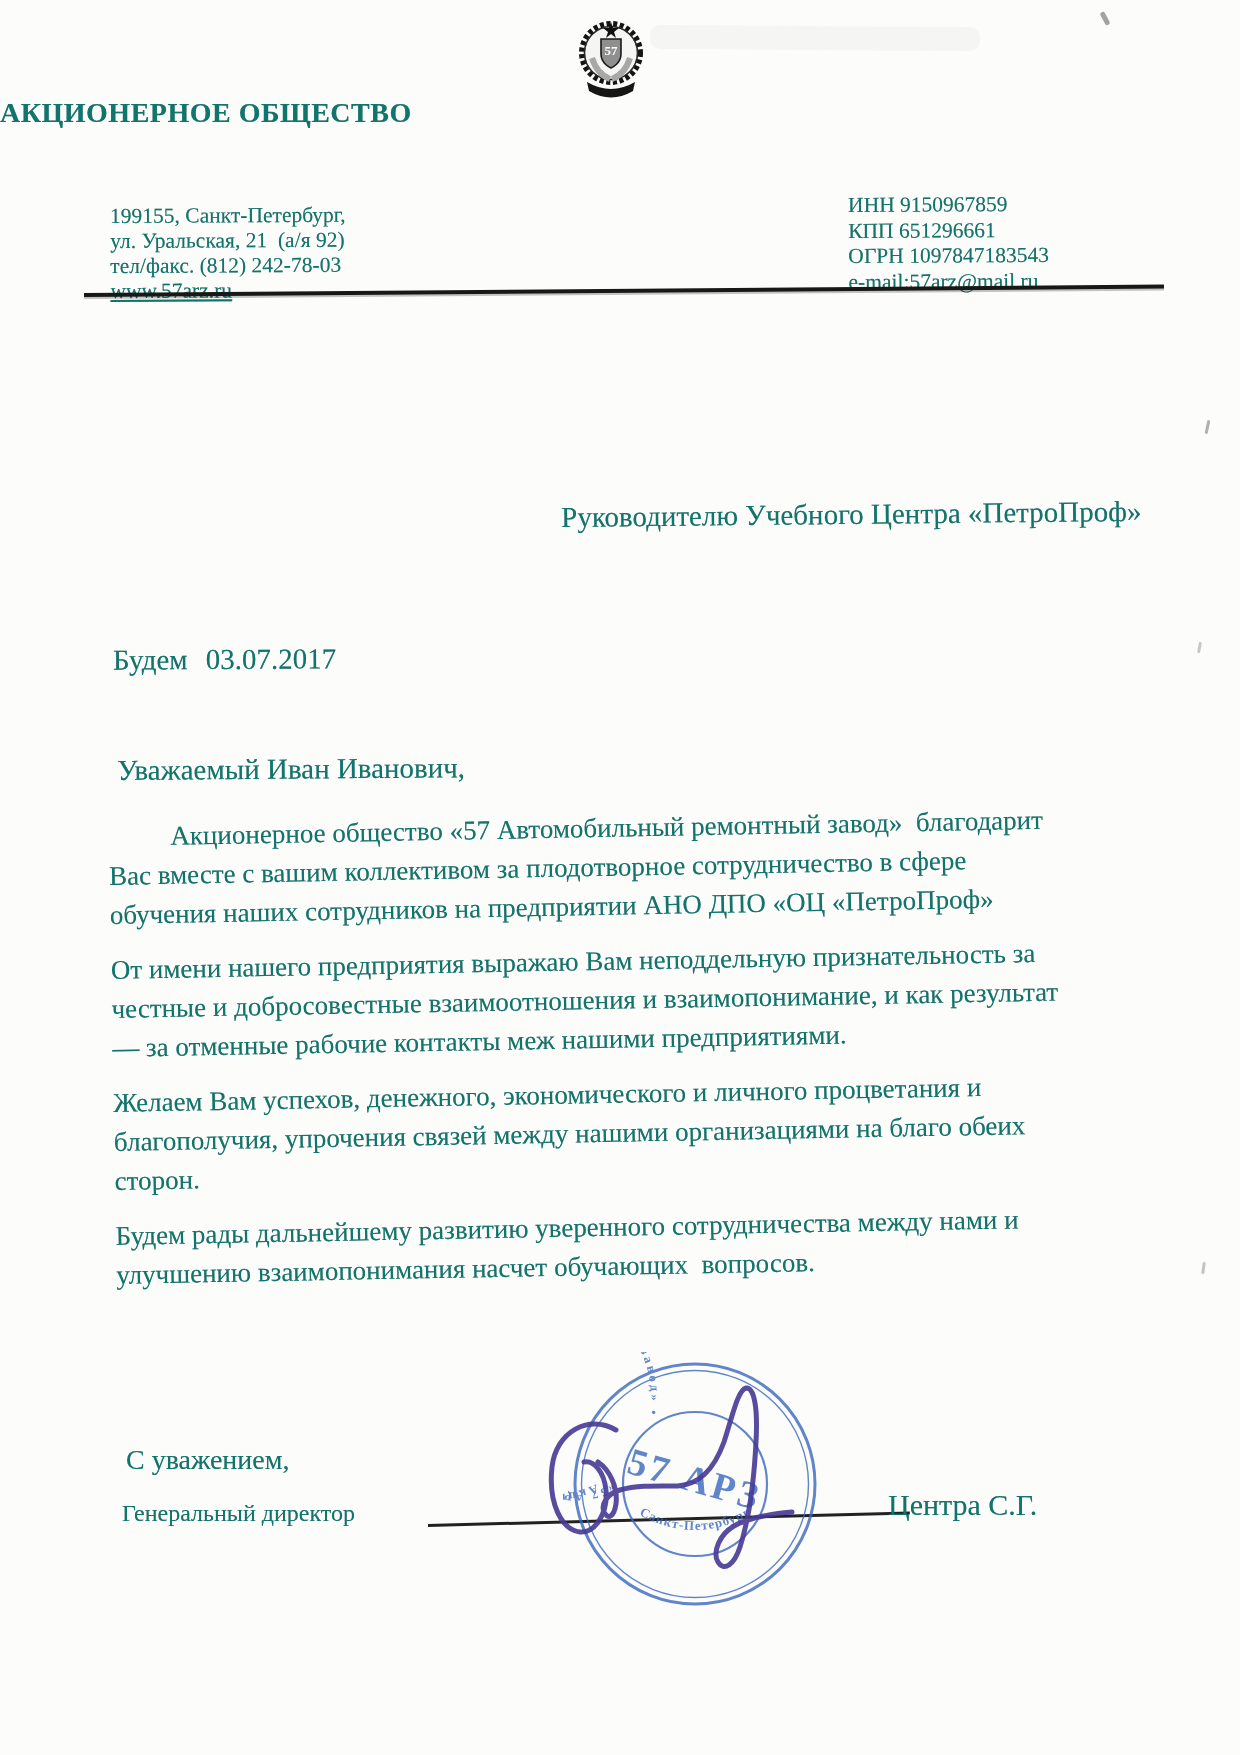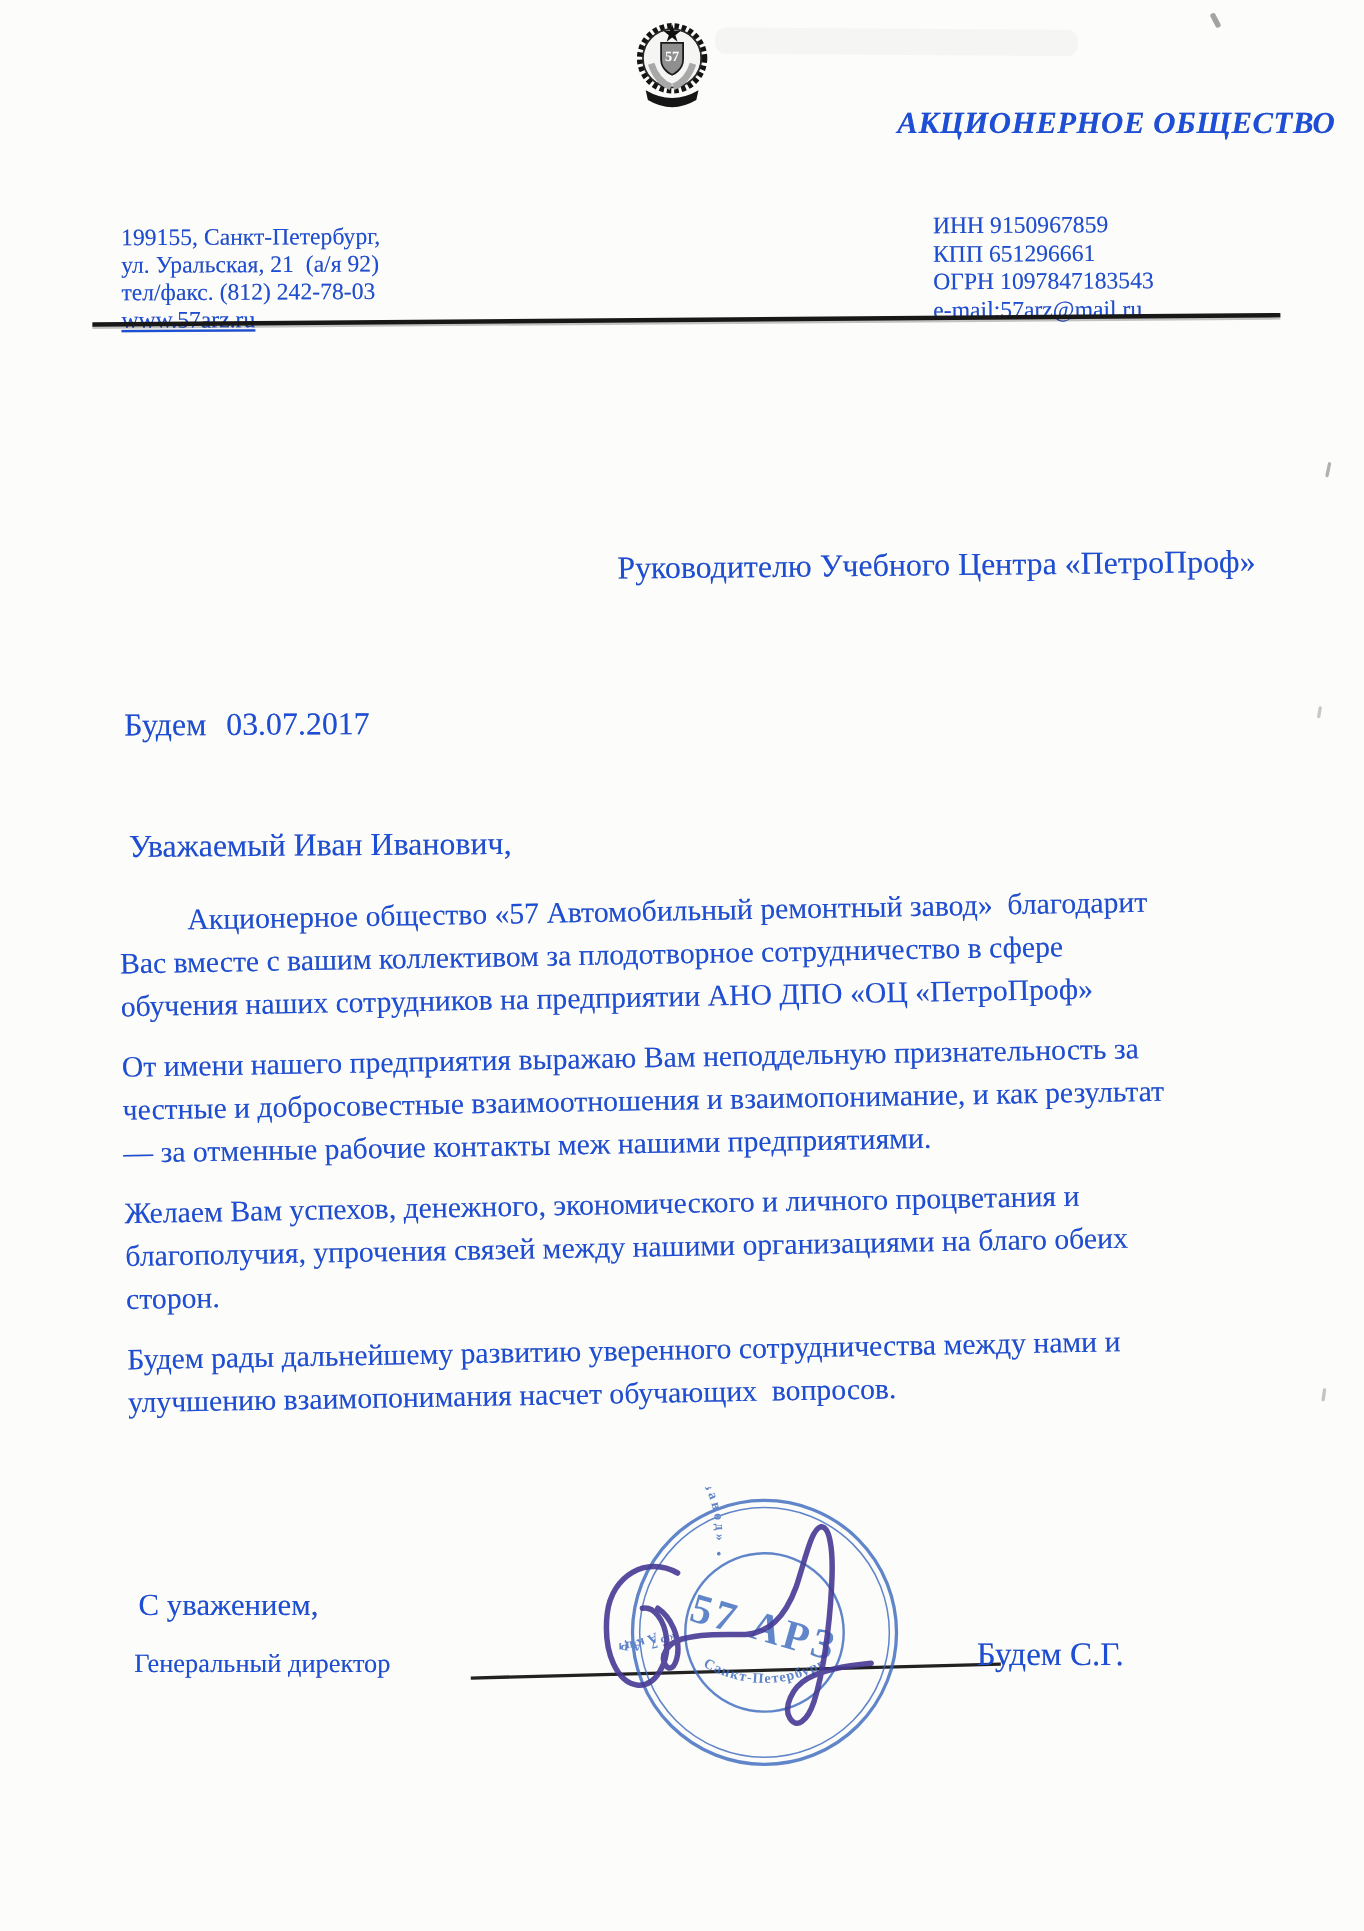--- a/index.html
+++ b/index.html
@@ -4,26 +4,26 @@
 <style>
   html,body{margin:0;padding:0;}
   body{
     width:1240px;height:1755px;
     background:#e9e9e9;
     font-family:"Liberation Serif","DejaVu Serif",serif;
   }
   .page{
     position:relative;width:1240px;height:1755px;overflow:hidden;
     background:#fcfcfa;
-    color:#1d4ed8;
+    color:#0f766e;
   }
   .abs{position:absolute;}
   .pre{white-space:pre;}
   
-  .hdr-center{left:0;top:0;width:1214px;text-align:right;font-style:italic;}
+  .hdr-center{left:0;top:0;width:1214px;text-align:left;}
   .org-type{top:97px;font-size:28px;font-weight:bold;letter-spacing:.5px;}
   .org-name{top:131px;font-size:28px;font-weight:bold;letter-spacing:.4px;}
   .org-short{top:168px;font-size:27px;font-weight:bold;}
   .contact-left{left:110px;top:204px;font-size:21.5px;line-height:25px;transform:rotate(-.3deg);transform-origin:0 0;}
   .contact-right{left:848px;top:193px;font-size:21.5px;line-height:25.5px;transform:rotate(-.3deg);transform-origin:0 0;}
   .contact-line{white-space:pre;}
   .website{text-decoration:underline;}
   .hdr-rule{left:84px;top:293px;width:1080px;height:4px;background:#181818;transform:rotate(-.45deg);transform-origin:0 50%;box-shadow:0 2px 0 rgba(20,20,20,.25);}
   
   .scan-text{text-shadow:0 0 .6px rgba(45,45,45,.4);}
@@ -116,21 +116,21 @@
     </div>
     <div class="para">
       <div class="line">Будем рады дальнейшему развитию уверенного сотрудничества между нами и</div>
       <div class="line">улучшению взаимопонимания насчет обучающих  вопросов.</div>
     </div>
   </div>
 
   <div class="abs closing scan-text">С уважением,</div>
   <div class="abs signer-title scan-text">Генеральный директор</div>
   <div class="abs sig-line"></div>
-  <div class="abs signer-name scan-text">Будем С.Г.</div>
+  <div class="abs signer-name scan-text">Центра С.Г.</div>
 
   <div class="abs stamp-svg">
     <svg width="264" height="264" viewBox="0 0 264 264">
       <defs>
         <path id="ring-outer" d="M33,132 a99,99 0 1 1 0.2,-0.1" fill="none"></path>
         <path id="ring-inner" d="M50,132 a82,82 0 1 1 0.2,-0.1" fill="none"></path>
         <path id="arc-bottom" d="M68,158 Q132,198 196,158" fill="none"></path>
       </defs>
       <g fill="none" stroke="#3a68be">
         <circle cx="132" cy="132" r="120" stroke-width="3"></circle>

